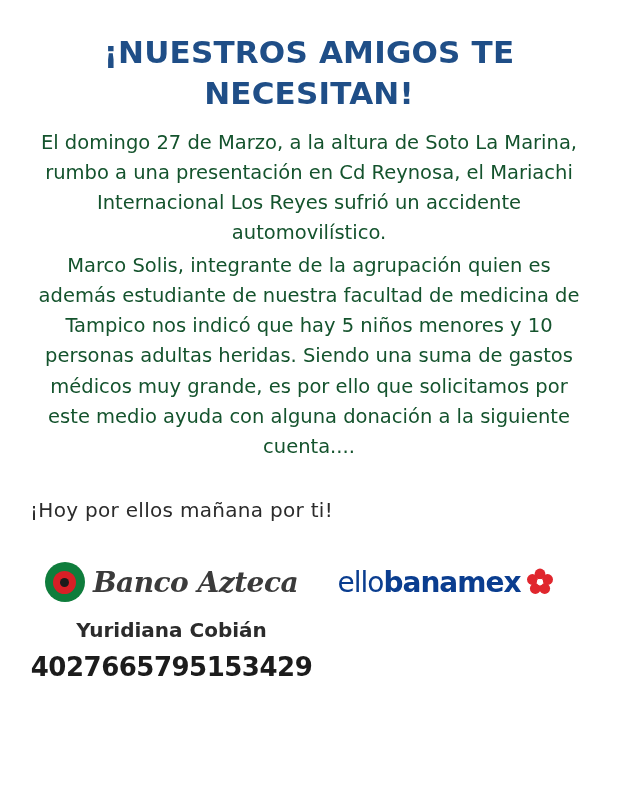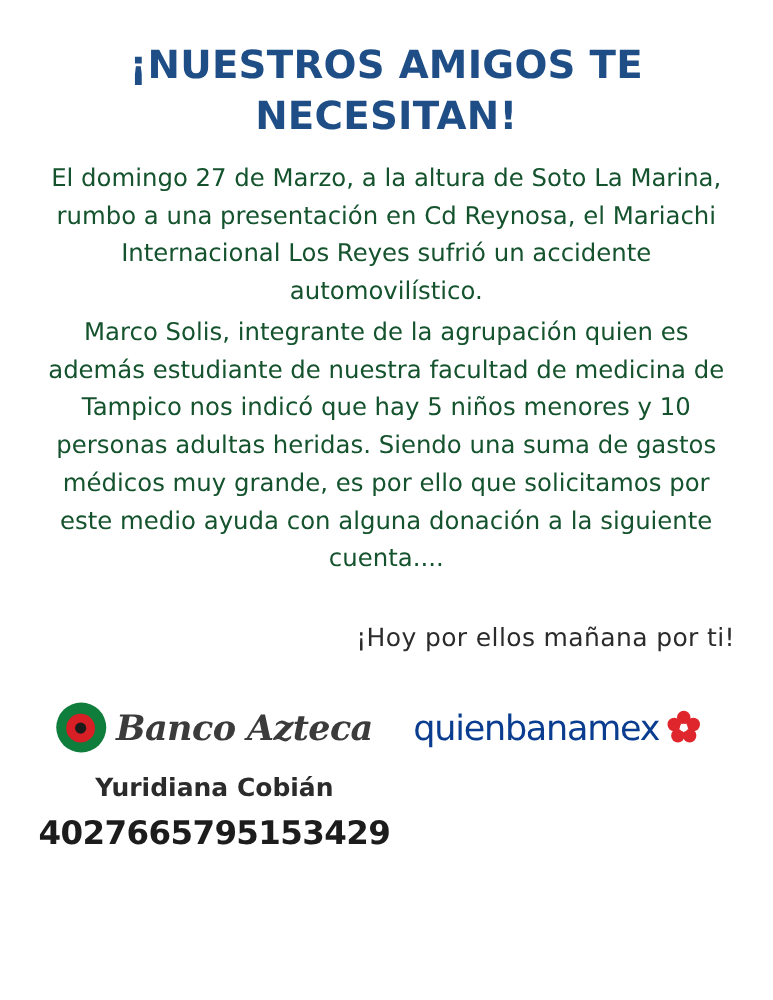--- a/index.html
+++ b/index.html
@@ -42,21 +42,21 @@
     text-align: center;
     padding: 0 4px;
   }
   .body-text p {
     margin: 0 0 2px 0;
   }
   .slogan {
     color: #2b2b2b;
     font-family: "DejaVu Sans", sans-serif;
     font-size: 20px;
-    text-align: right;
+    text-align: left;
     margin-top: 34px;
     margin-bottom: 8px;
     letter-spacing: 0.3px;
   }
   .banks {
     display: flex;
     flex-direction: row;
     align-items: flex-start;
     margin-top: 30px;
     padding: 0 4px;
@@ -113,21 +113,21 @@
   .citi-text {
     font-family: "DejaVu Sans", sans-serif;
     font-size: 28px;
     color: #0a3d8f;
     letter-spacing: -1px;
   }
   .citi-text .thin {
     font-weight: normal;
   }
   .citi-text .bold {
-    font-weight: normal;
+    font-weight: bold;
   }
   .citi-flower {
     position: relative;
     width: 30px;
     height: 30px;
     margin-left: 5px;
     flex: none;
   }
   .holder {
     font-family: "DejaVu Sans", sans-serif;
@@ -171,21 +171,21 @@
             </span>
         </span>
         <span class="azteca-text">Banco Azteca</span>
       </div>
       <div class="holder">Yuridiana Cobián</div>
       <div class="account">4027665795153429</div>
     </div>
 
     <div class="bank">
       <div class="logo-row">
-        <span class="citi-text"><span class="thin">quien</span><span class="bold">banamex</span></span>
+        <span class="citi-text"><span class="thin">ello</span><span class="bold">banamex</span></span>
         <span class="citi-flower">
           <svg width="30" height="30" viewBox="0 0 30 30" aria-hidden="true">
             <g fill="#e0262d">
               <circle cx="15" cy="7" r="5.4"></circle>
               <circle cx="22.6" cy="12.5" r="5.4"></circle>
               <circle cx="19.7" cy="21.5" r="5.4"></circle>
               <circle cx="10.3" cy="21.5" r="5.4"></circle>
               <circle cx="7.4" cy="12.5" r="5.4"></circle>
             </g>
             <circle cx="15" cy="15" r="3.1" fill="#ffffff"></circle>

